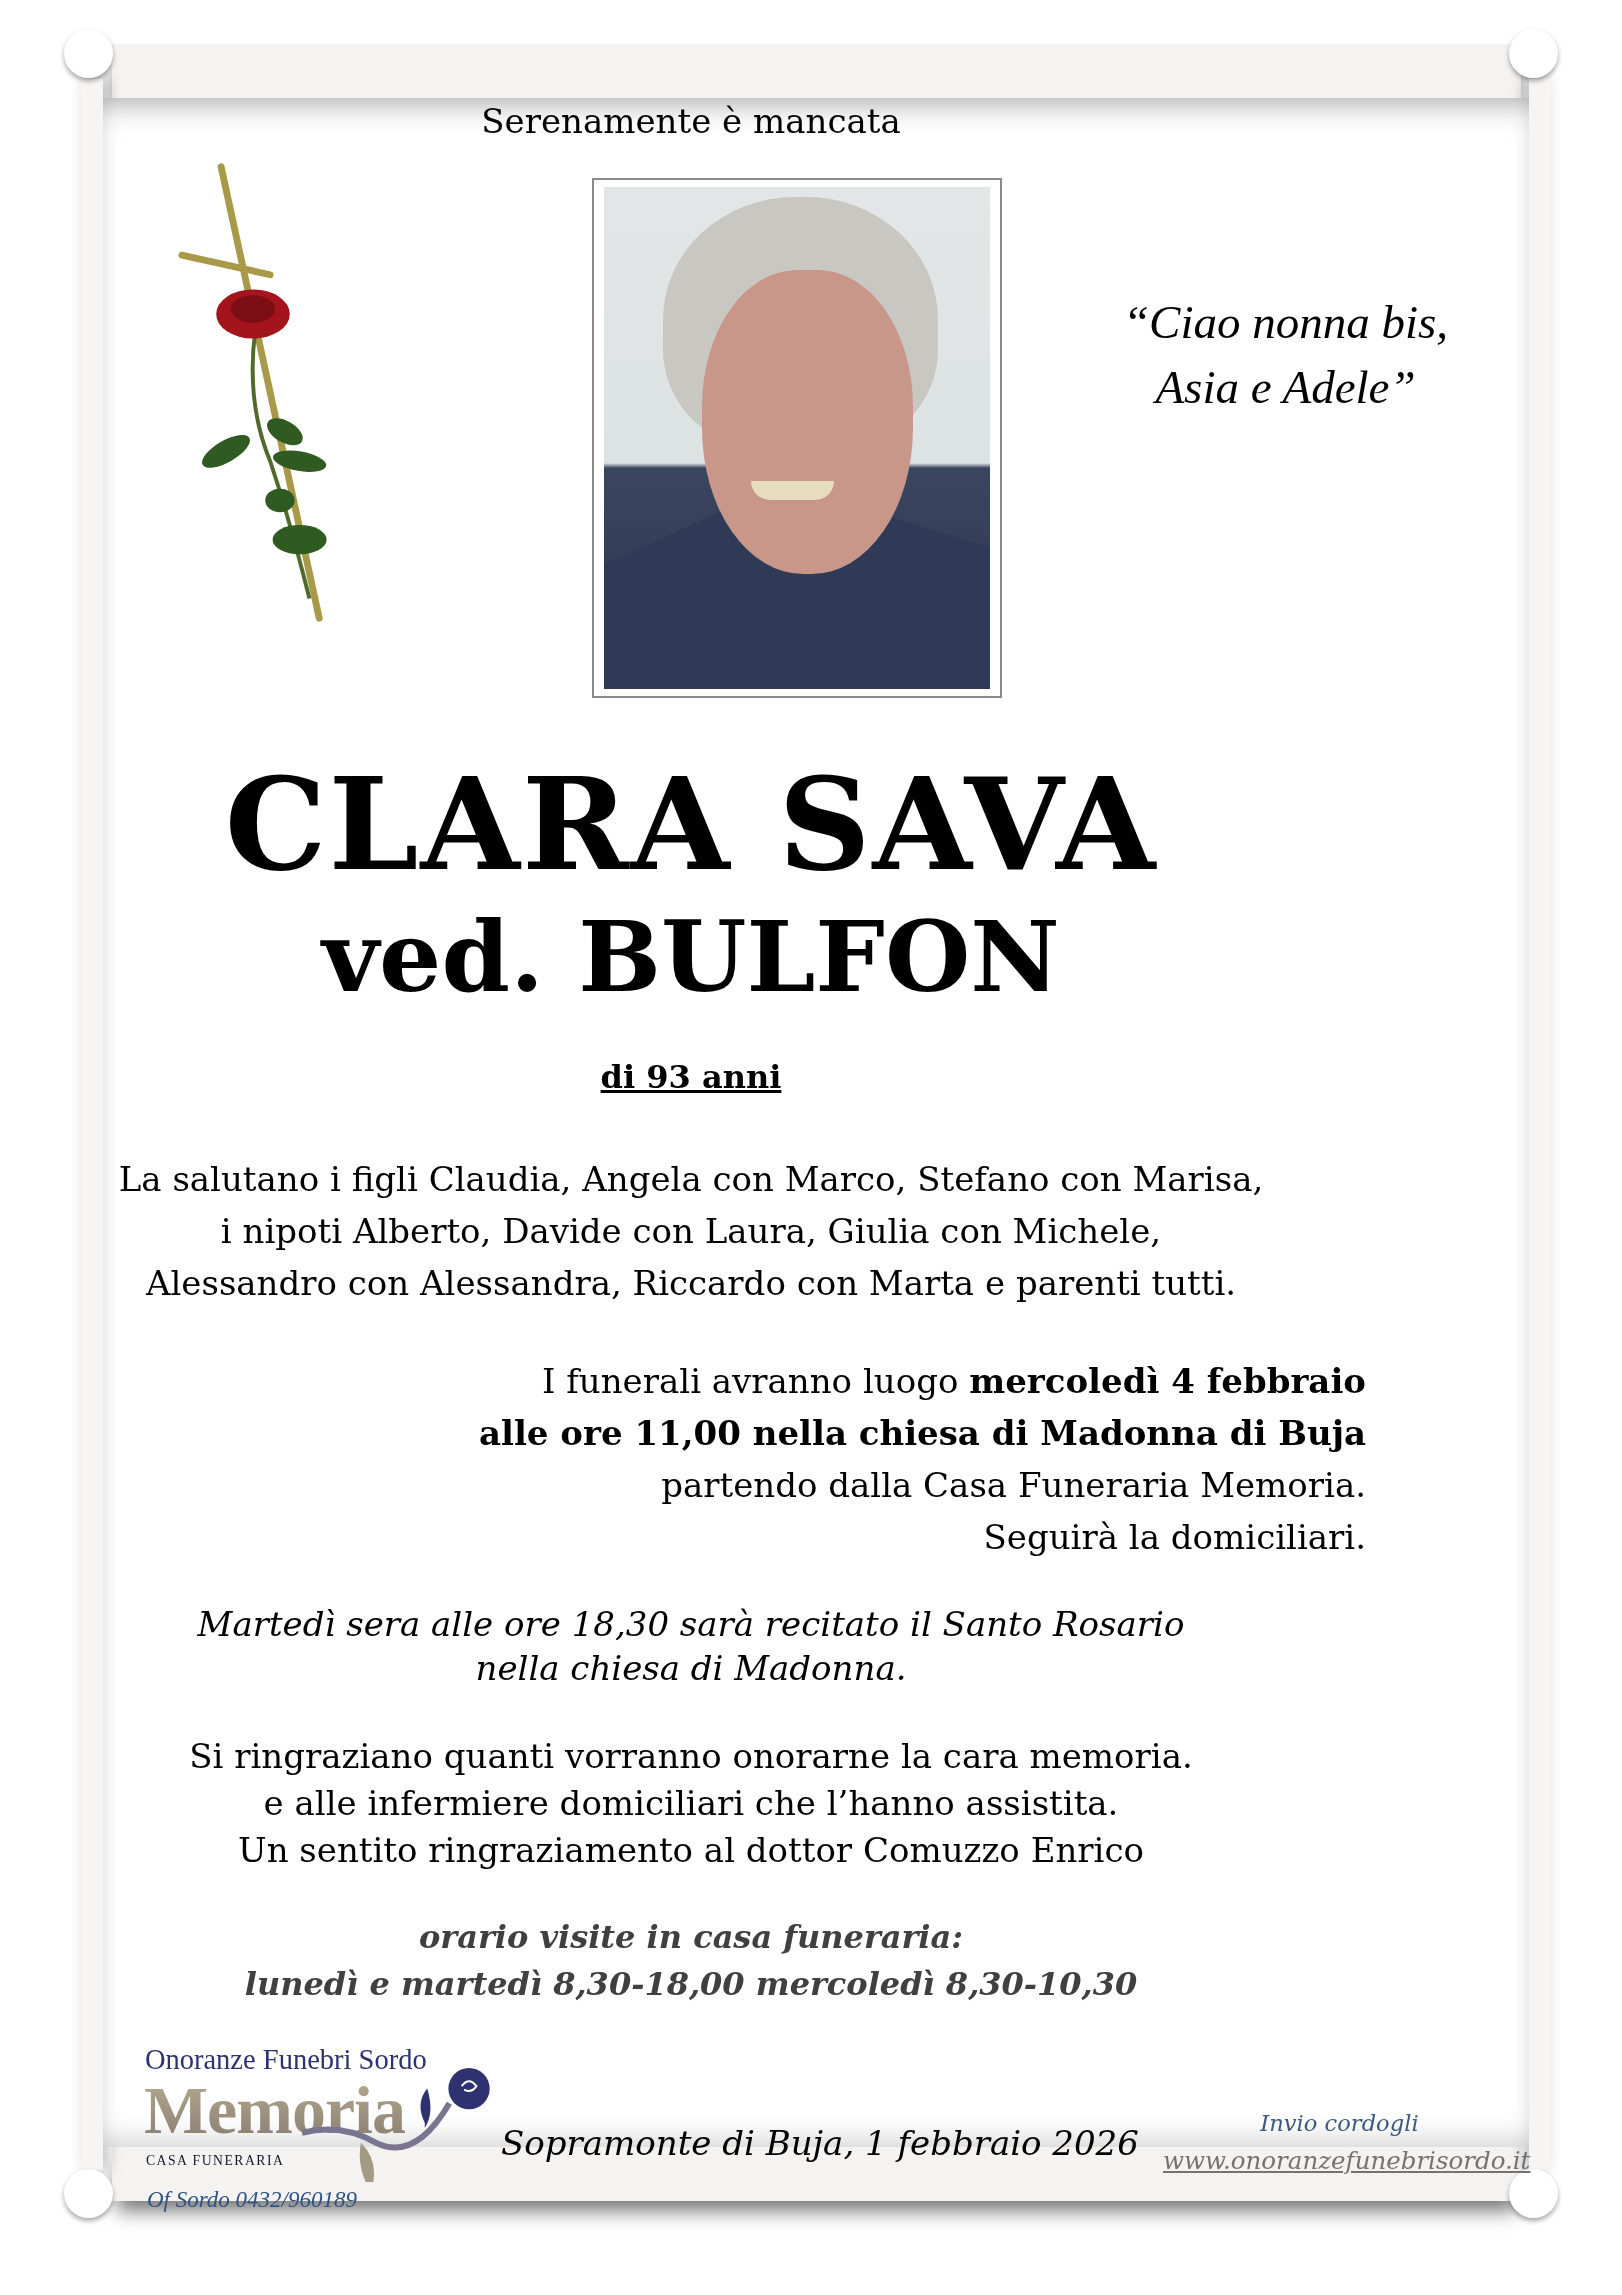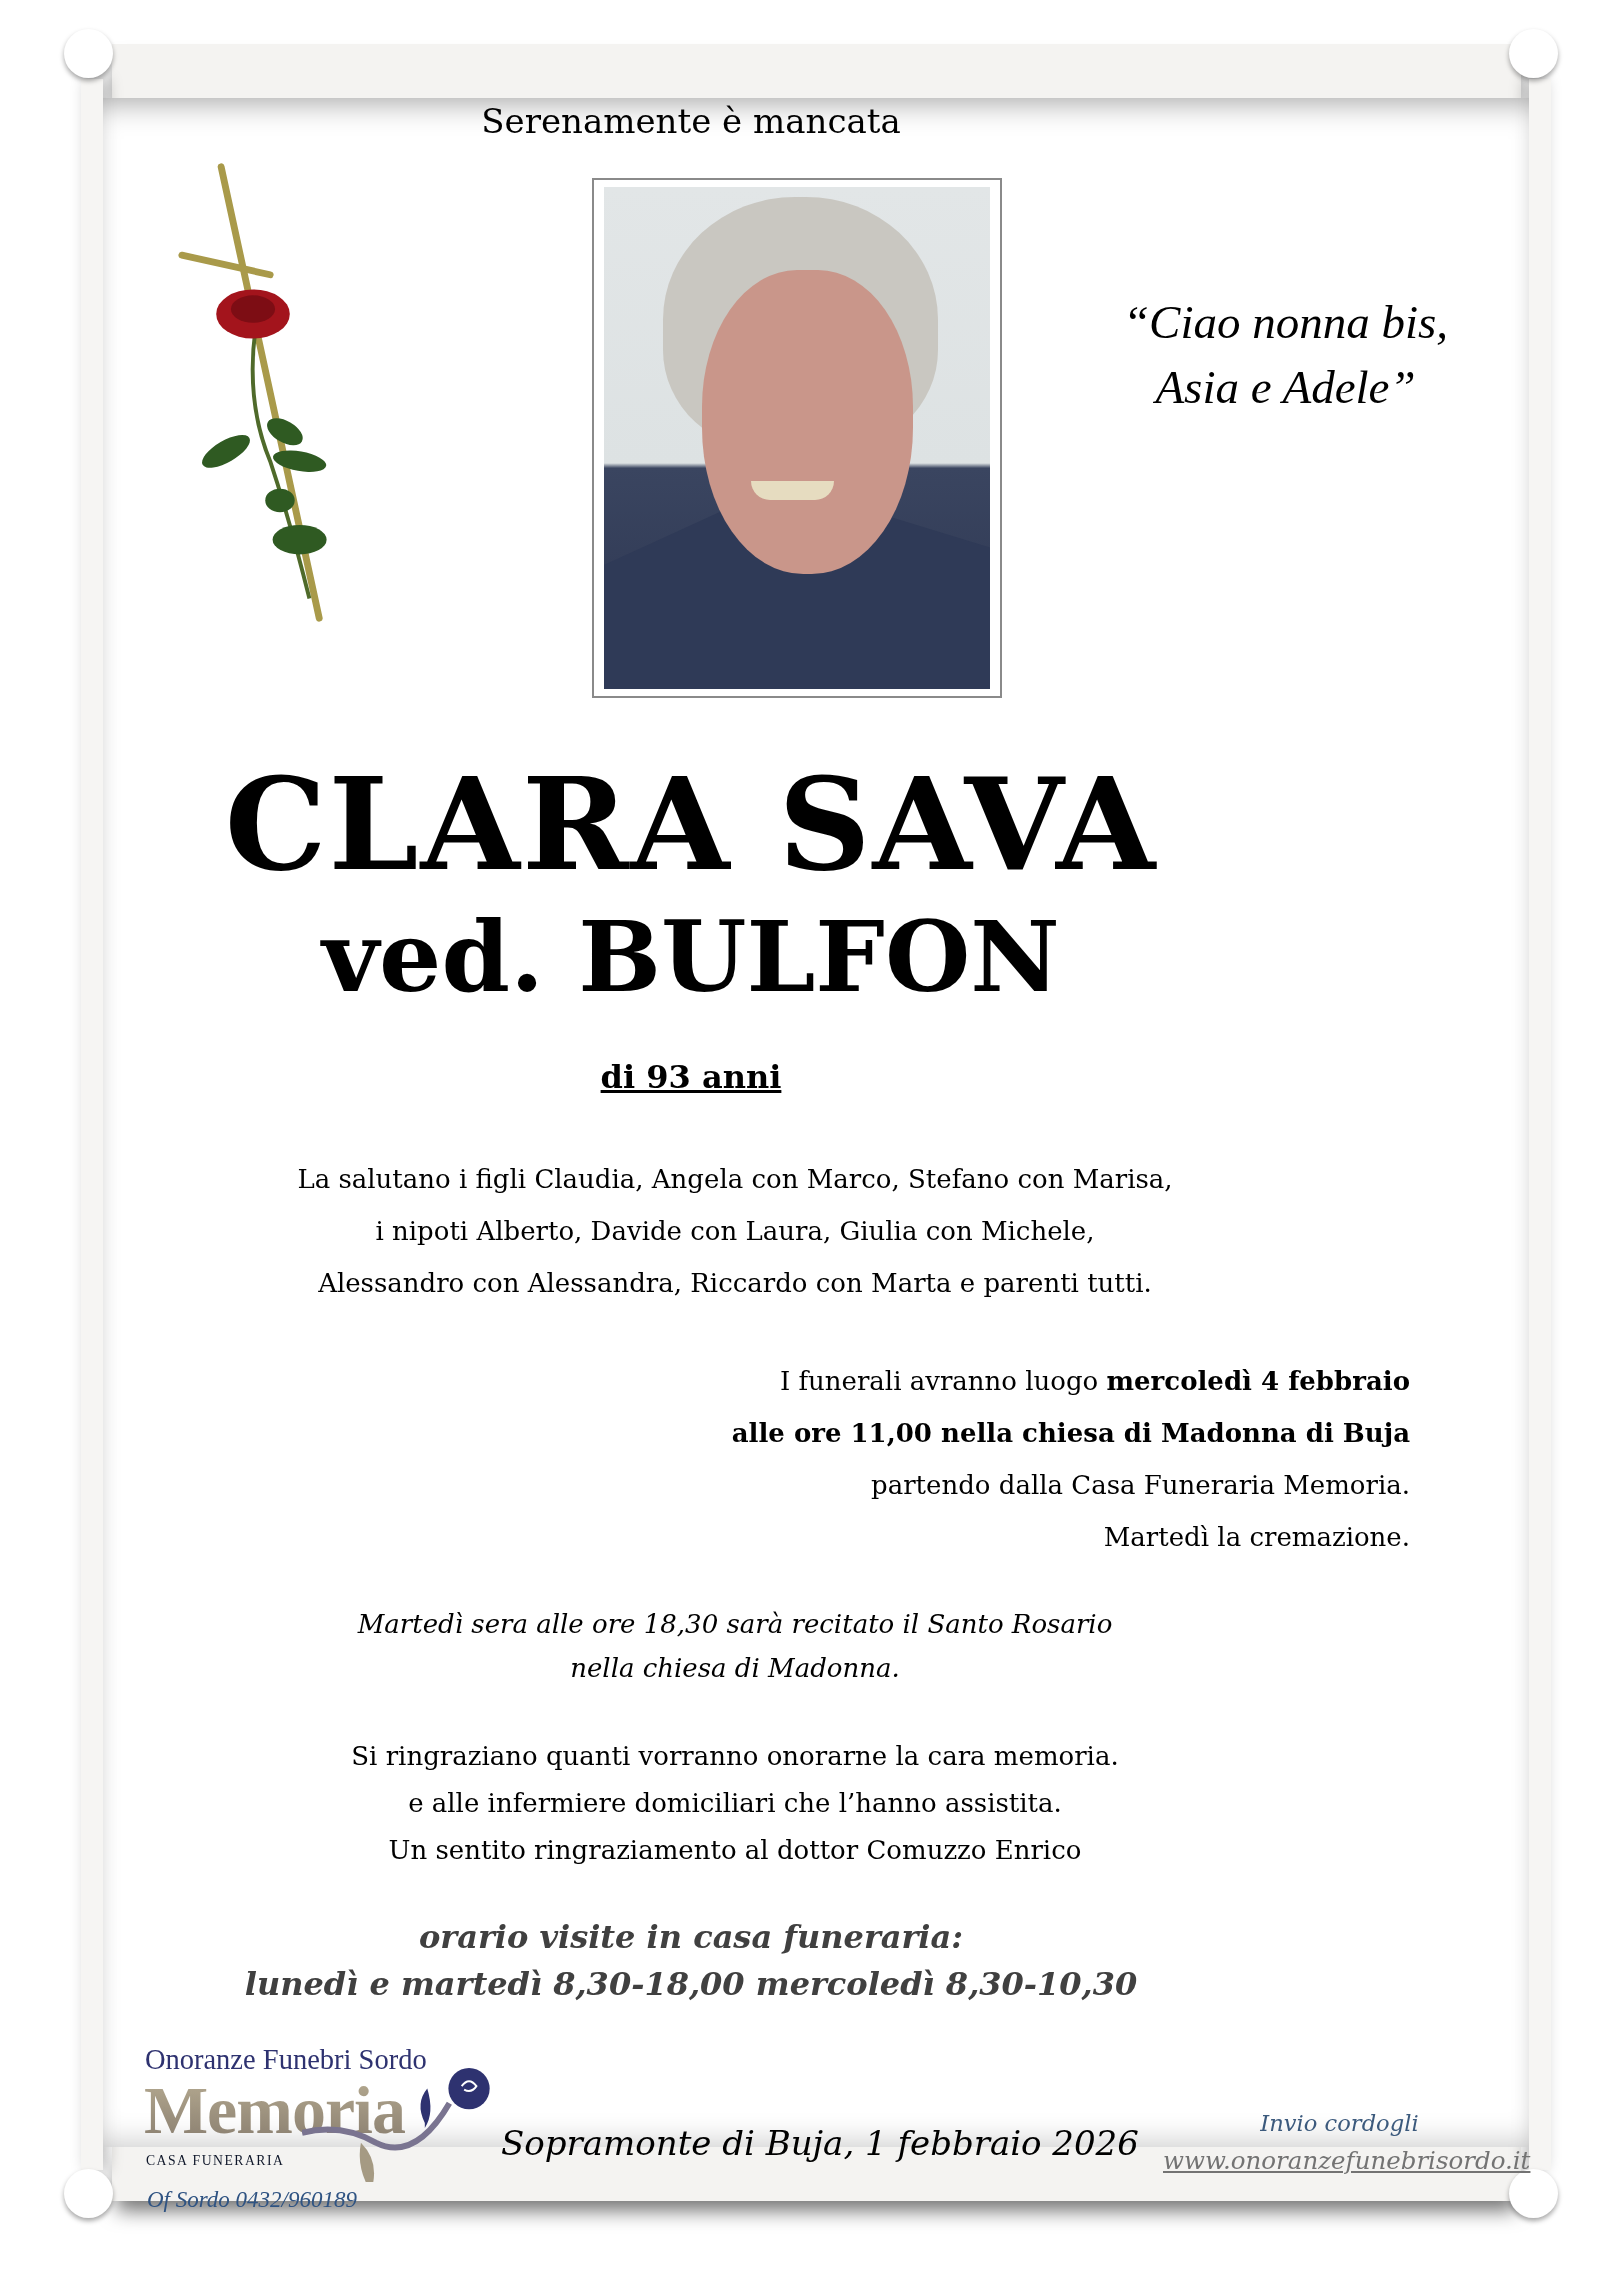--- a/index.html
+++ b/index.html
@@ -22,21 +22,21 @@
   .photo .hair { position:absolute; left:59px; top:9.8px; width:275px; height:255px; border-radius:48% 48% 40% 40%; background:#c9c7c1; }
   .photo .face { position:absolute; left:98px; top:83px; width:211px; height:304px; border-radius:45% 45% 48% 48%; background:#c9968a; }
   .photo .smile { position:absolute; left:147px; top:294px; width:83px; height:19.6px; border-radius:0 0 44px 44px; background:#e6dcc0; }
   .photo .coat { position:absolute; left:0; right:0; bottom:0; height:177px; background:#2f3a57; clip-path:polygon(0 30%,30% 0,70% 0,100% 20%,100% 100%,0 100%); }
 
   .cross-rose { position:absolute; left:172px; top:157px; width:162px; height:471px; }
 
   .name { top:751px; font-size:128px; font-weight:bold; letter-spacing:2px; line-height:147px; }
   .subname { top:898px; font-size:98px; font-weight:bold; line-height:118px; }
   .age { top:1058px; font-size:32px; font-weight:bold; text-decoration:underline; }
-  .para { font-size:26px; line-height:52px;margin-left:44px; }
+  .para { font-size:34px; line-height:52px; }
   .p1 { top:1153px; }
   .p2 { top:1355px;text-align:right; }
   .p3 { top:1602px; font-style:italic; line-height:44px; }
   .p4 { top:1733px; line-height:47px; }
   .hours { top:1914px; font-size:32px; font-weight:bold; font-style:italic; color:#404040; line-height:47px; }
   b { font-weight:bold; }
 
   .logo { position:absolute; left:140px; top:2044px; width:383px; height:137px; }
   .logo .org { position:absolute; left:4.9px; top:0; font-family:"Liberation Serif", serif; font-size:28.5px; color:#2e3270; white-space:nowrap; }
   .logo .brand { position:absolute; left:3.9px; top:27px; font-family:"Liberation Serif", serif; font-weight:bold; font-size:68px; letter-spacing:-1px; background:linear-gradient(180deg,#b9ae94,#857a6c); -webkit-background-clip:text; background-clip:text; color:transparent; }
@@ -97,21 +97,21 @@
 <div class="center para p1">
   <div>La salutano i figli Claudia, Angela con Marco, Stefano con Marisa,</div>
   <div>i nipoti Alberto, Davide con Laura, Giulia con Michele,</div>
   <div>Alessandro con Alessandra, Riccardo con Marta e parenti tutti.</div>
 </div>
 
 <div class="center para p2">
   <div><span>I funerali avranno luogo </span><b>mercoledì 4 febbraio</b></div>
   <div><b>alle ore 11,00 nella chiesa di Madonna di Buja</b></div>
   <div>partendo dalla Casa Funeraria Memoria.</div>
-  <div>Martedì la cremazione.</div>
+  <div>Seguirà la domiciliari.</div>
 </div>
 
 <div class="center para p3">
   <div>Martedì sera alle ore 18,30 sarà recitato il Santo Rosario</div>
   <div>nella chiesa di Madonna.</div>
 </div>
 
 <div class="center para p4">
   <div>Si ringraziano quanti vorranno onorarne la cara memoria.</div>
   <div>e alle infermiere domiciliari che l’hanno assistita.</div>

